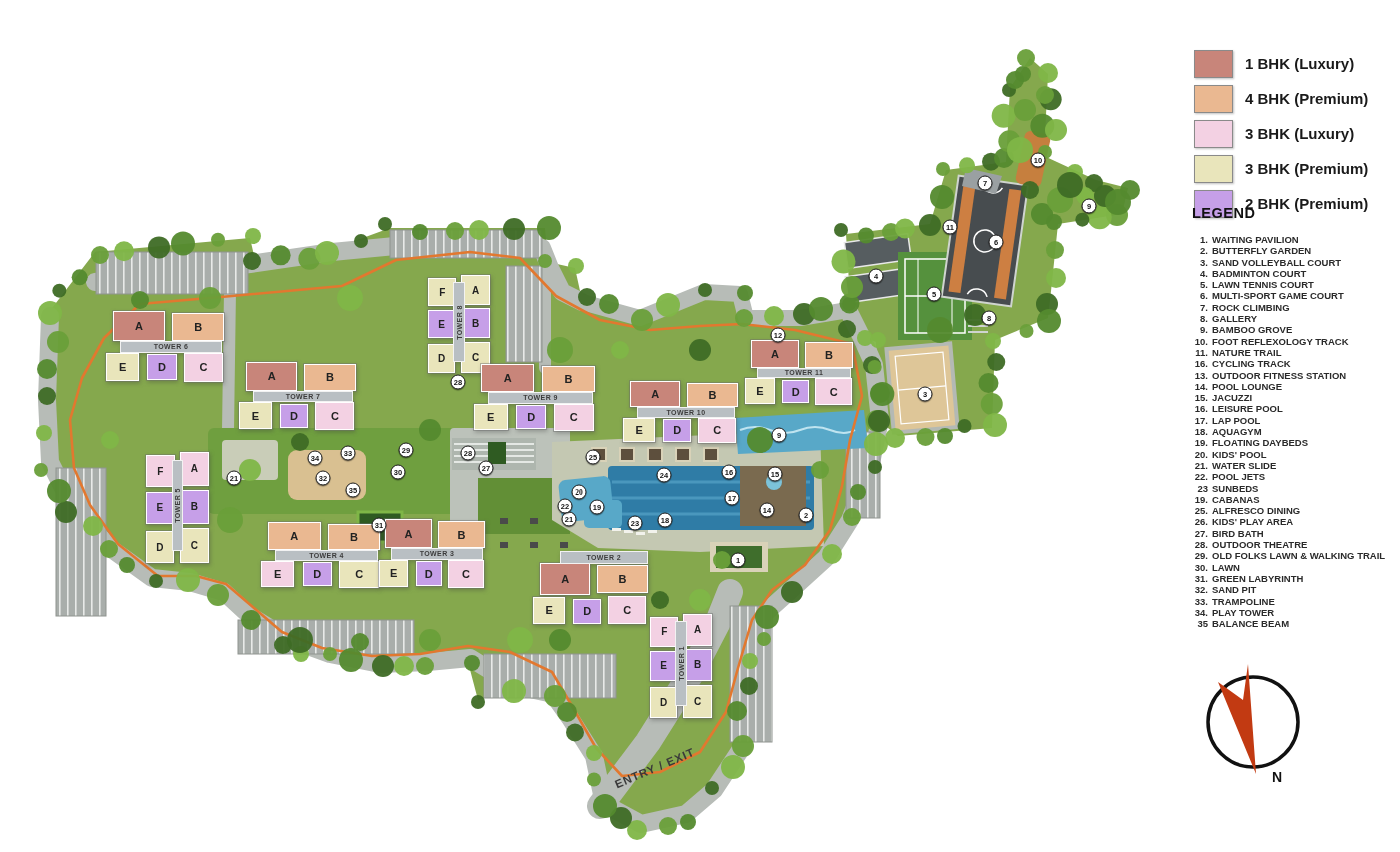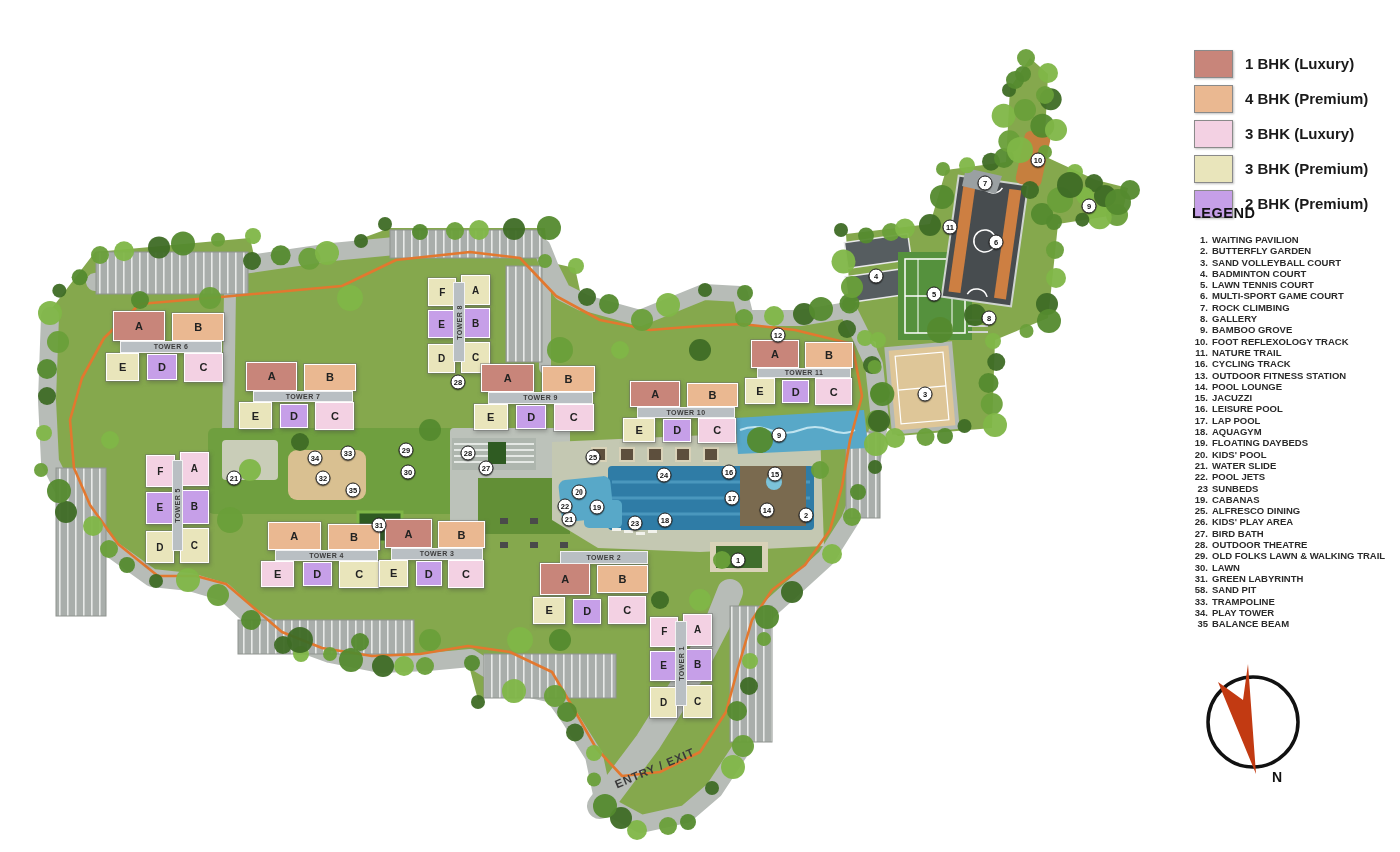--- a/index.html
+++ b/index.html
@@ -465,21 +465,21 @@
       <div class="marker" style="left: 569px; top: 519px;">21</div>
       <div class="marker" style="left: 565px; top: 506px;">22</div>
       <div class="marker" style="left: 635px; top: 523px;">23</div>
       <div class="marker" style="left: 664px; top: 475px;">24</div>
       <div class="marker" style="left: 593px; top: 457px;">25</div>
       <div class="marker" style="left: 234px; top: 478px;">21</div>
       <div class="marker" style="left: 486px; top: 468px;">27</div>
       <div class="marker" style="left: 468px; top: 453px;">28</div>
       <div class="marker" style="left: 458px; top: 382px;">28</div>
       <div class="marker" style="left: 406px; top: 450px;">29</div>
-      <div class="marker" style="left: 408px; top: 472px; text-align: center;">30</div>
+      <div class="marker" style="left: 398px; top: 472px; text-align: center;">30</div>
       <div class="marker" style="left: 379px; top: 525px;">31</div>
       <div class="marker" style="left: 323px; top: 478px;">32</div>
       <div class="marker" style="left: 348px; top: 453px;">33</div>
       <div class="marker" style="left: 315px; top: 458px;">34</div>
       <div class="marker" style="left: 353px; top: 490px;">35</div>
     </div>
 
   <div id="entry-label">ENTRY / EXIT</div>
 
   <div id="legend-swatches">
@@ -624,21 +624,21 @@
       </div>
       <div class="li">
         <span class="n">30.</span>
         <span>LAWN</span>
       </div>
       <div class="li">
         <span class="n">31.</span>
         <span>GREEN LABYRINTH</span>
       </div>
       <div class="li">
-        <span class="n">58.</span>
+        <span class="n">32.</span>
         <span>SAND PIT</span>
       </div>
       <div class="li">
         <span class="n">33.</span>
         <span>TRAMPOLINE</span>
       </div>
       <div class="li">
         <span class="n">34.</span>
         <span>PLAY TOWER</span>
       </div>

